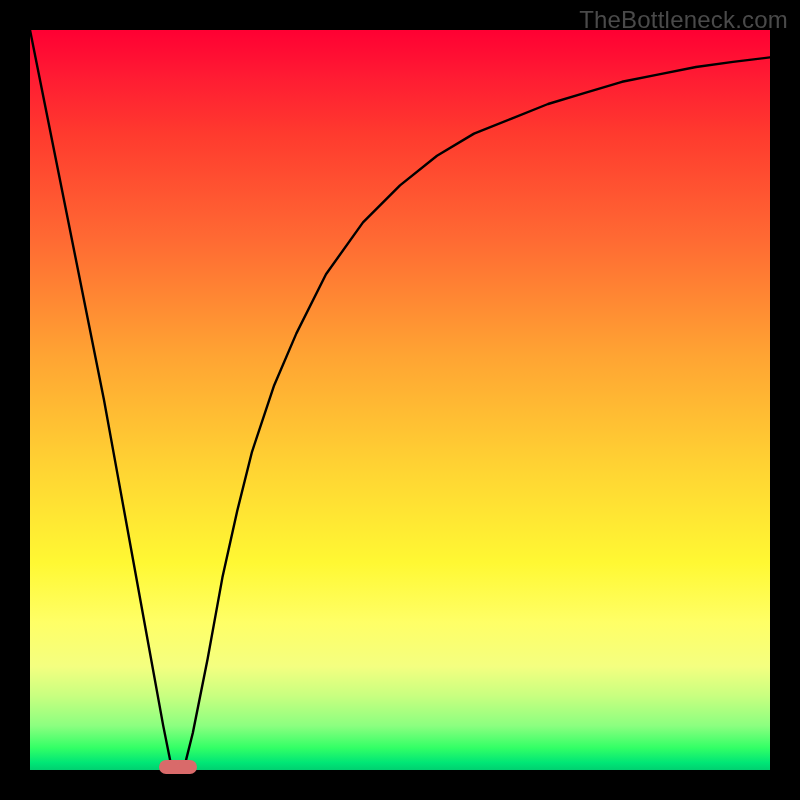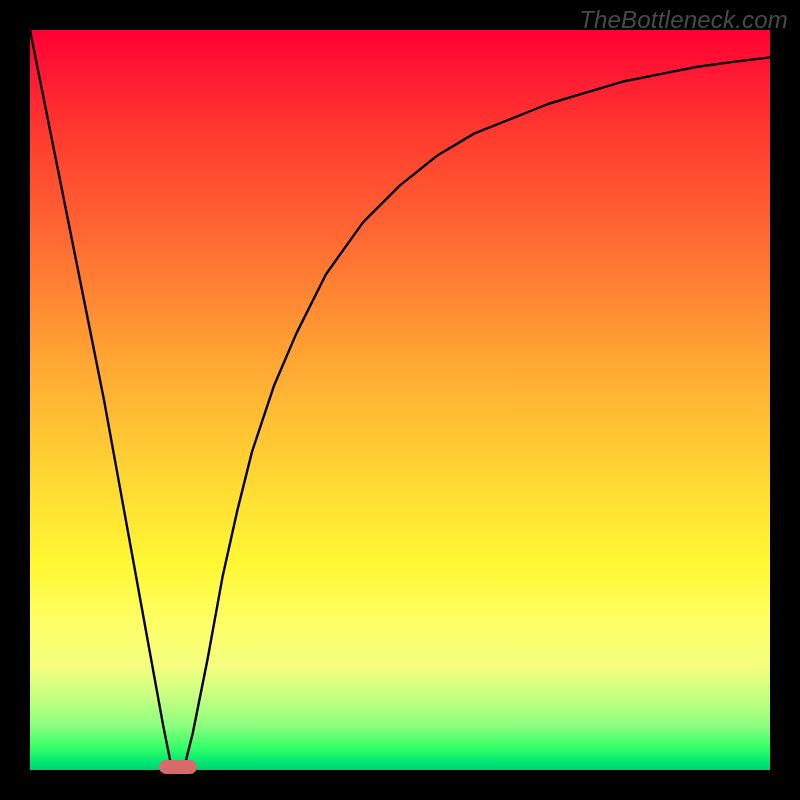--- a/index.html
+++ b/index.html
@@ -43,21 +43,20 @@
   }
   .watermark {
     position: absolute;
     top: 6px;
     right: 12px;
     color: #4a4a4a;
     font-size: 24px;
     font-weight: 500;
     letter-spacing: 0.2px;
     user-select: none;
-    font-style: italic;
   }
   svg.curve {
     position: absolute;
     left: 0;
     top: 0;
     width: 740px;
     height: 740px;
   }
   .marker {
     position: absolute;

